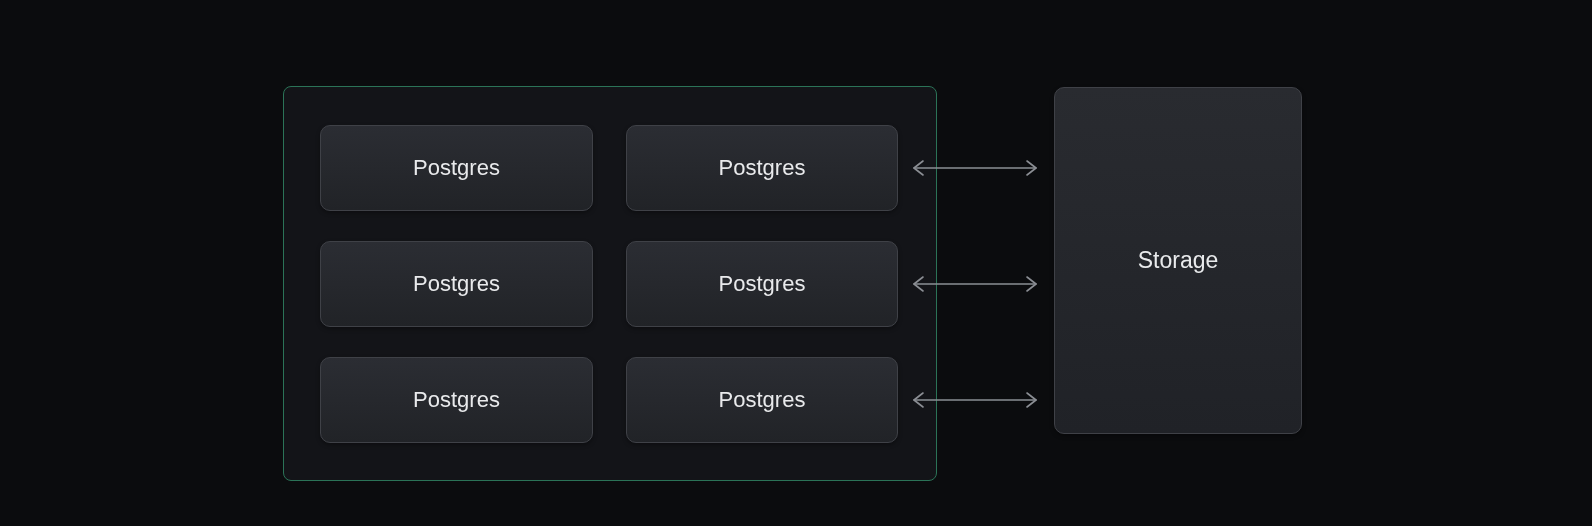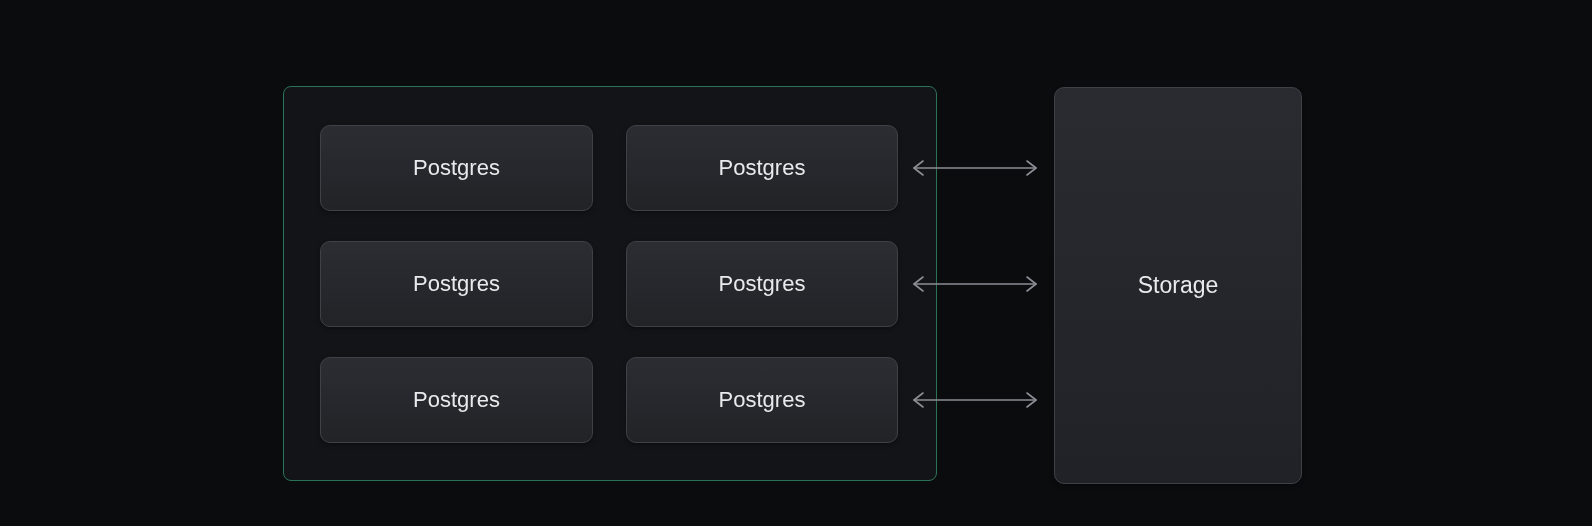--- a/index.html
+++ b/index.html
@@ -46,21 +46,21 @@
     background:linear-gradient(to bottom, var(--node-fill-top), var(--node-fill-bottom));
     box-shadow:0 2px 4px rgba(0,0,0,.35);
     display:flex;align-items:center;justify-content:center;
     color:var(--node-text);
     font-size:22px;font-weight:400;
   }
   .n-r1{top:125px;} .n-r2{top:241px;} .n-r3{top:357px;}
   .n-c1{left:320px;width:273px;} .n-c2{left:626px;width:272px;}
 
   .storage-box{
-    position:absolute;left:1054px;top:87px;width:248px;height:397px;
+    position:absolute;left:1054px;top:87px;width:248px;height:347px;
     box-sizing:border-box;
     border:1px solid var(--node-border);
     border-radius:10px;
     background:linear-gradient(to bottom, #292b30, #202227);
     box-shadow:0 2px 4px rgba(0,0,0,.35);
     display:flex;align-items:center;justify-content:center;
     color:var(--node-text);
     font-size:23px;font-weight:400;
   }
 

